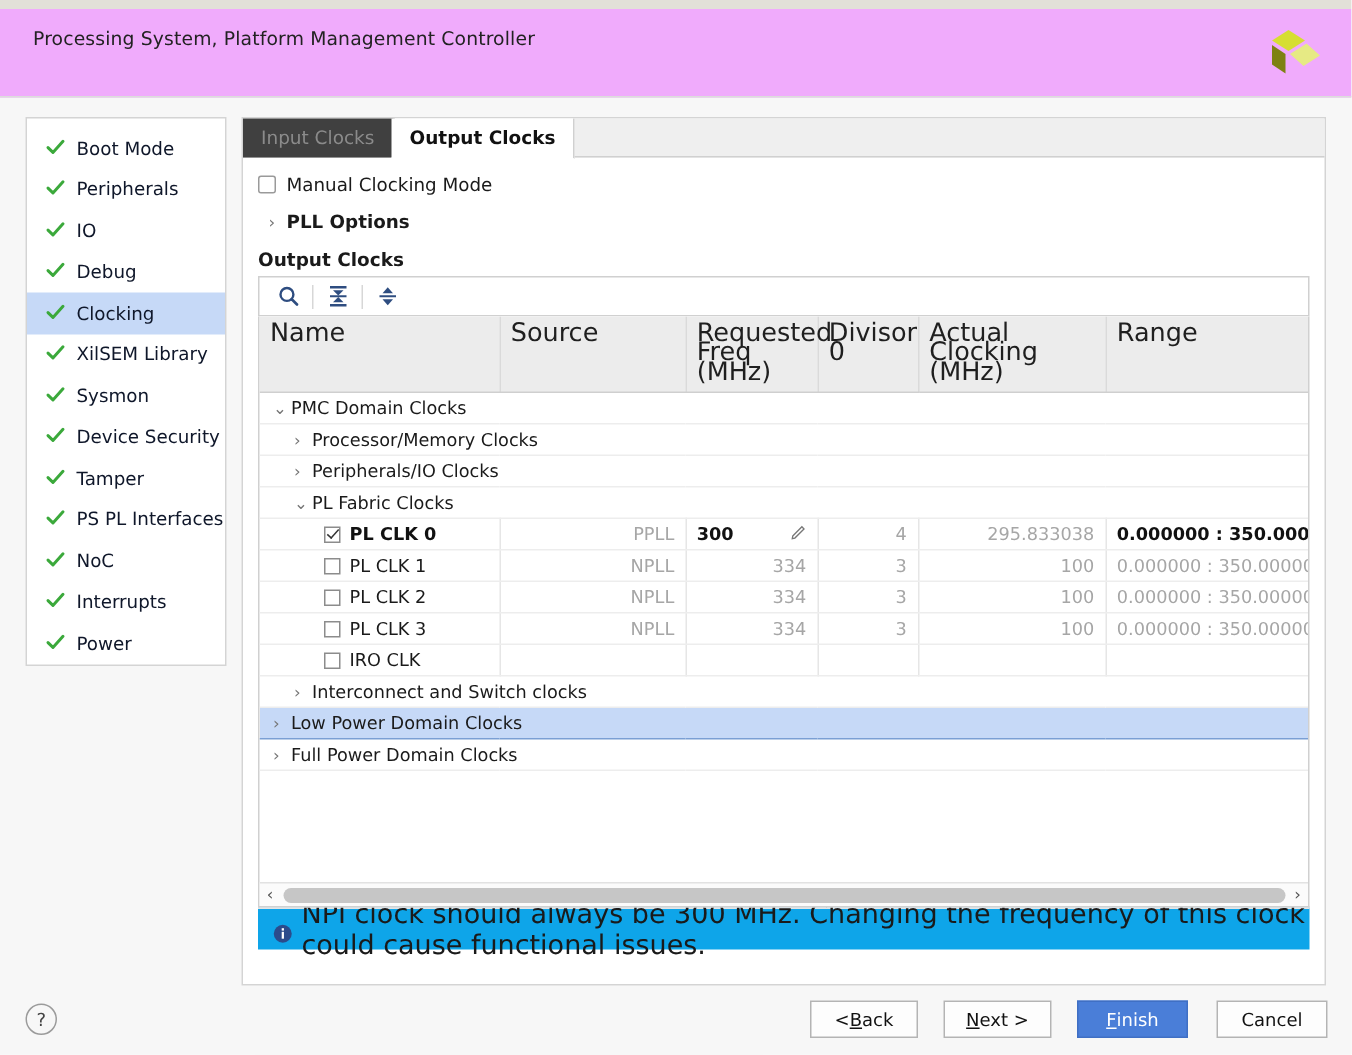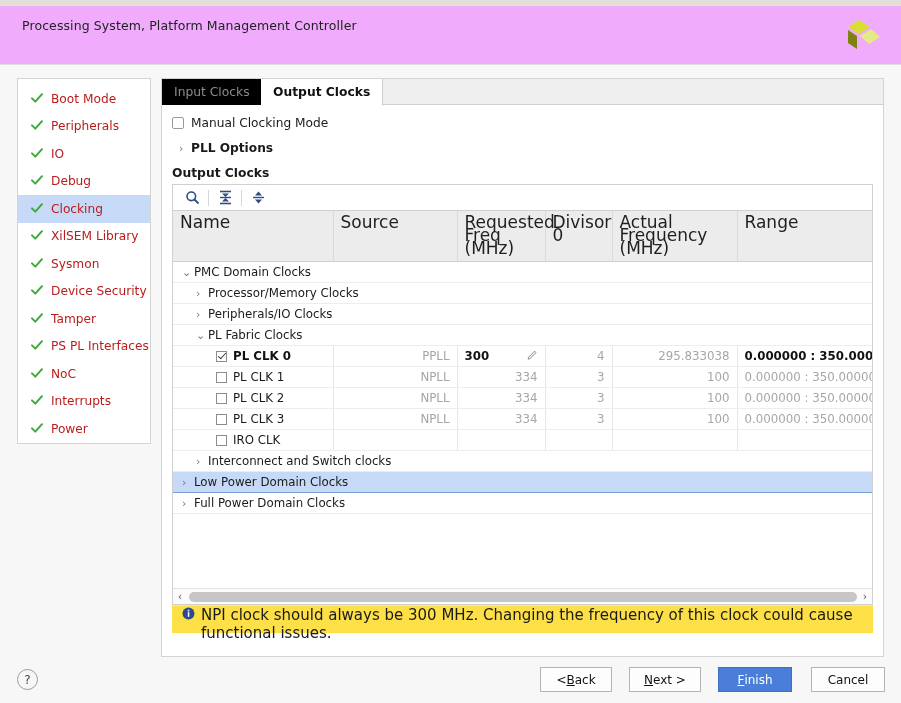--- a/index.html
+++ b/index.html
@@ -50,21 +50,21 @@
     background: #ffffff;
     border: 1px solid #d4d4d4;
     padding-top: 6px;
   }
   .side-item {
     position: relative;
     height: 27.5px;
     display: flex; align-items: center;
     padding-left: 12px;
     font-size: 12.2px;
-    color: #b91c1c;
+    color: #0f172a;
     cursor: default;
   }
   .side-item.selected { background: #c6d9f7; align-items: center; }
   .check {
     width: 14px; height: 14px;
     margin-right: 7px;
     flex: 0 0 auto;
     position: relative; top: -1px;
   }
 
@@ -85,21 +85,21 @@
   }
   .tab {
     position: absolute; top: 0;
     height: 26px;
     display: flex; align-items: center;
     padding: 0 12px;
     font-size: 12.3px;
     cursor: default;
     border-right: 1px solid #d0d0d0;
   }
-  .tab.inactive { left: 0; color: #8b8b8b; background: #000000; }
+  .tab.inactive { left: 0; color: #8b8b8b; background: #404040; }
   .tab.active {
     left: 99px;
     color: #111; font-weight: bold;
     background: #ffffff;
     border-bottom: 1px solid #ffffff;
     top: 0; height: 27px;
   }
 
   
   .panel-body { position: relative; padding: 0 10px; }
@@ -232,27 +232,27 @@
   .htrack { flex: 1; height: 16px; position: relative; }
   .hthumb {
     position: absolute; left: 2px; top: 3px;
     width: 668px; height: 10px;
     background: #c6c6c6;
     border-radius: 5px;
   }
 
   
   .infobar {
-    display: flex; 
+    display: flex; align-items: center;
     height: 28px;
     padding-left: 10px;
-    font-size: 15px;
+    font-size: 18px;
     color: #1a1a1a;
     border-top: 1px solid #e4e4e4;
-    background: #fde047;
+    background: #0ea5e9;
   }
   .info-icon {
     width: 13px; height: 13px; flex: 0 0 auto;
     margin-right: 6px;
   }
 
   
   .footer {
     position: absolute; left: 0; top: 661px;
     width: 901px; height: 42px;
@@ -451,21 +451,21 @@
             <col style="width:67px">
               <col style="width:125px">
               <col style="width:147px">
           </colgroup>
           <thead>
             <tr>
               <th>Name</th>
               <th>Source</th>
               <th>Requested Freq (MHz)</th>
               <th>Divisor 0</th>
-              <th>Actual Frequency (MHz)</th>
+              <th>Actual Clocking (MHz)</th>
               <th>Range</th>
             </tr>
           </thead>
           <tbody>
 
             <tr class="group">
               <td colspan="6">
                 <div class="nm ind1">
                   <span class="chev">⌄</span>
                   <span>PMC Domain Clocks</span>

